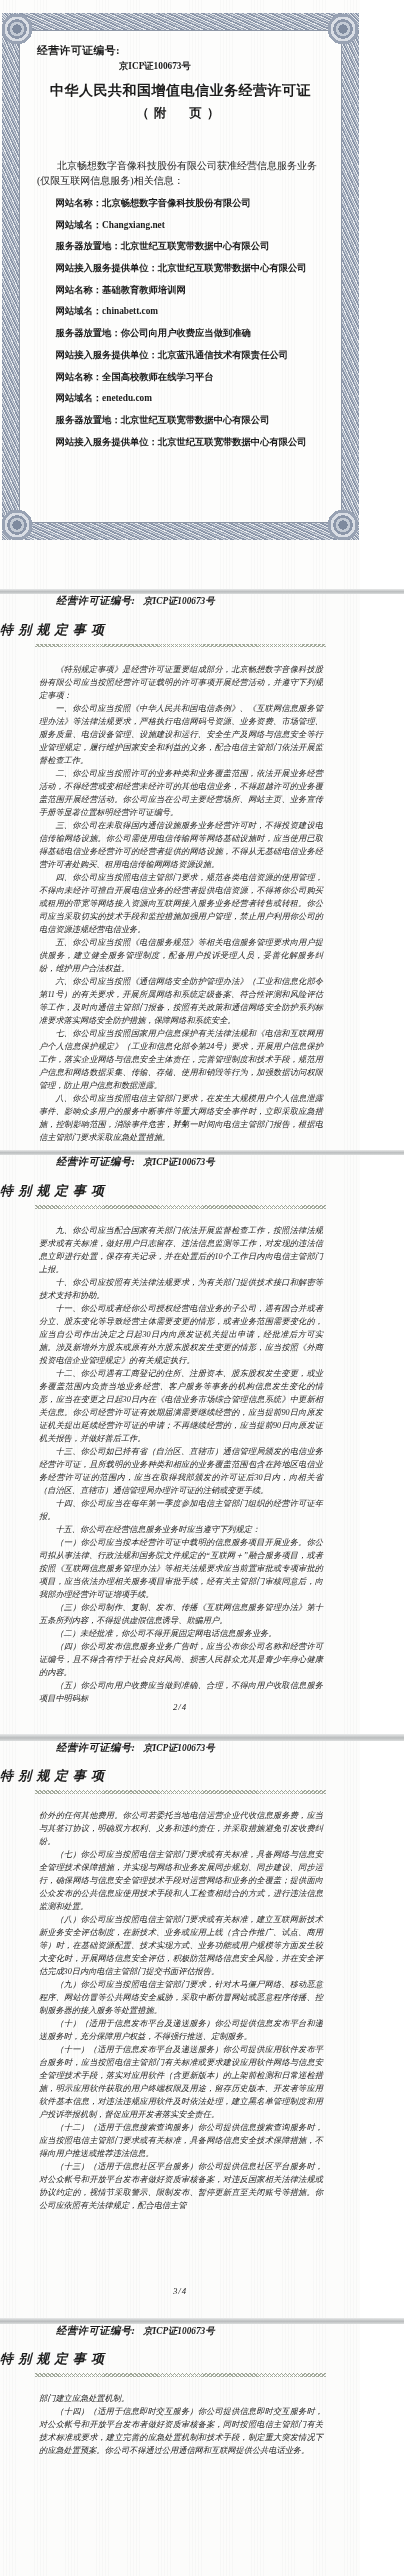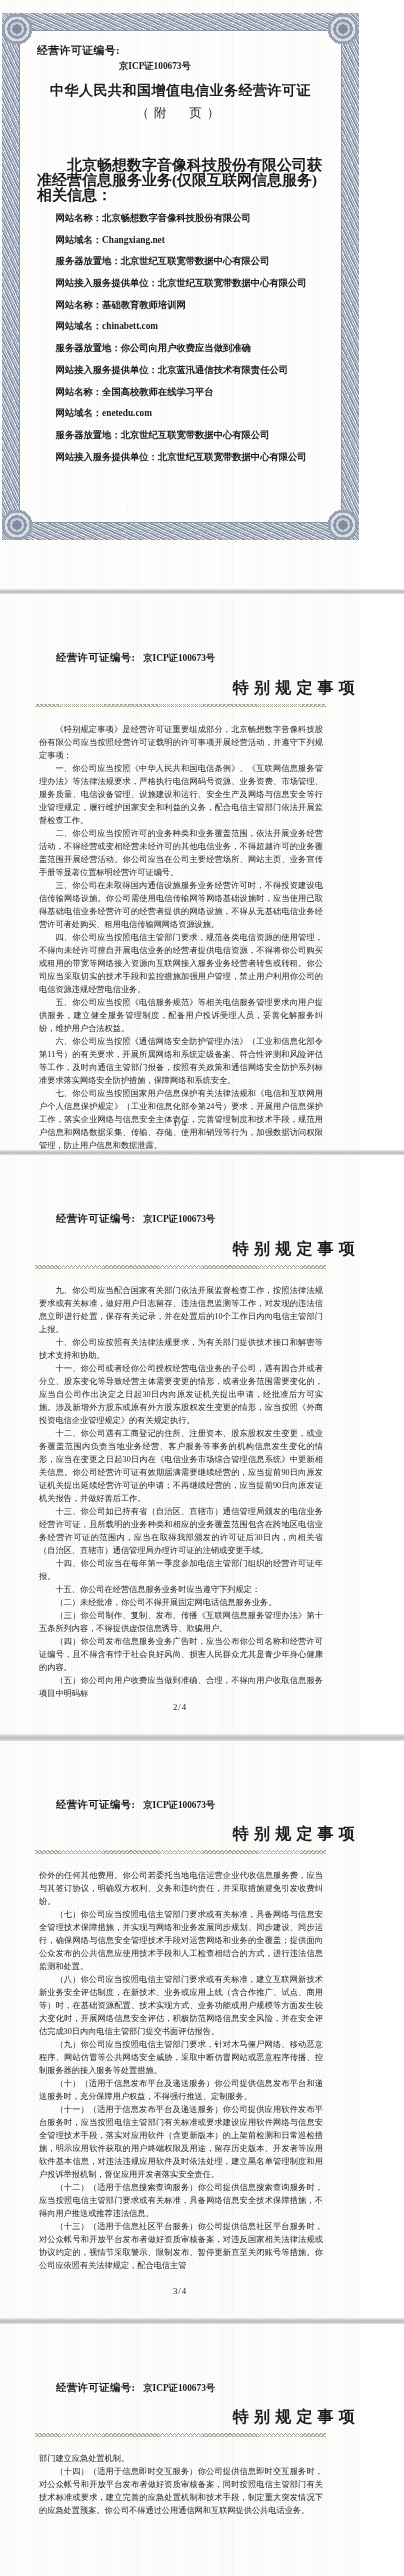--- a/index.html
+++ b/index.html
@@ -35,35 +35,35 @@
   .corner.tr{top:-17.5px;right:-17.5px;}
   .corner.bl{bottom:-17.5px;left:-17.5px;}
   .corner.br{bottom:-17.5px;right:-17.5px;}
   .cert-inner{
     position:absolute;inset:0;box-sizing:border-box;
     border:0.5px solid #8e97a6;padding:12.4px 16.5px 0 17.5px;
   }
   .cert-no-label{font-size:10.8px;font-weight:700;letter-spacing:0.5px;}
   .cert-no-value{margin:2.1px 0 0 82px;font-size:9.3px;font-weight:600;}
   .cert-title{margin:9.3px 0 0;text-align:center;font-size:14px;font-weight:700;letter-spacing:0.5px;}
-  .cert-sub{margin:5.2px 0 0;text-align:center;font-size:12.4px;font-weight:400;letter-spacing:5.2px;}
+  .cert-sub{margin:5.2px 0 0;text-align:center;font-size:12.4px;font-weight:700;letter-spacing:5.2px;}
   .cert-body{margin-top:36px;}
-  .cert-intro{font-size:15px;font-weight:700;line-height:15px;text-indent:2em;margin:0 0 3.1px;}
+  .cert-intro{font-size:10px;font-weight:400;line-height:15px;text-indent:2em;margin:0 0 3.1px;}
   .cert-entries p{font-size:9.3px;font-weight:700;line-height:14px;text-indent:2em;margin:7.7px 0;}
 
   
-  .page.rules{padding-top:57px;}
+  .page.rules{font-style:italic;}
   .page.p2{height:556px;}
   .page.p3{height:579px;}
   .page.p4{height:577px;}
   .page.p5{height:550px;}
   .hdr{padding-left:56px;font-size:10.3px;white-space:nowrap;}
   .hdr .lbl{font-weight:700;letter-spacing:0.5px;}
   .hdr .num{font-size:9.3px;font-weight:600;margin-left:5.2px;}
-  .rules-title{margin:12.4px 0 5.2px;text-align:right;font-size:16px;font-weight:700;letter-spacing:5.2px;}
+  .rules-title{margin:12.4px 0 5.2px;text-align:left;font-size:13px;font-weight:700;letter-spacing:5.2px;}
   .wave{
     width:291px;height:3.6px;margin:0 auto;
     background:
       repeating-linear-gradient(45deg,rgba(152,160,144,0.85) 0 0.9px,transparent 0.9px 2.8px),
       repeating-linear-gradient(-45deg,rgba(152,160,144,0.85) 0 0.9px,transparent 0.9px 2.8px);
   }
   .body{margin:15.5px 37px 0 39px;font-size:8.2px;line-height:13px;text-align:justify;color:#222;}
   .body p{margin:0;text-indent:2em;}
   .body p.cont{text-indent:0;}
   .page-num{position:absolute;left:0;right:0;bottom:22px;text-align:center;font-size:8.8px;letter-spacing:1px;color:#222;}
@@ -138,22 +138,23 @@
     <h2 class="rules-title">特别规定事项</h2>
     <div class="wave"></div>
     <div class="body">
         <p>九、你公司应当配合国家有关部门依法开展监督检查工作，按照法律法规要求或有关标准，做好用户日志留存、违法信息监测等工作，对发现的违法信息立即进行处置，保存有关记录，并在处置后的10个工作日内向电信主管部门上报。</p>
         <p>十、你公司应按照有关法律法规要求，为有关部门提供技术接口和解密等技术支持和协助。</p>
         <p>十一、你公司或者经你公司授权经营电信业务的子公司，遇有因合并或者分立、股东变化等导致经营主体需要变更的情形，或者业务范围需要变化的，应当自公司作出决定之日起30日内向原发证机关提出申请，经批准后方可实施。涉及新增外方股东或原有外方股东股权发生变更的情形，应当按照《外商投资电信企业管理规定》的有关规定执行。</p>
         <p>十二、你公司遇有工商登记的住所、注册资本、股东股权发生变更，或业务覆盖范围内负责当地业务经营、客户服务等事务的机构信息发生变化的情形，应当在变更之日起30日内在《电信业务市场综合管理信息系统》中更新相关信息。你公司经营许可证有效期届满需要继续经营的，应当提前90日向原发证机关提出延续经营许可证的申请；不再继续经营的，应当提前90日向原发证机关报告，并做好善后工作。</p>
         <p>十三、你公司如已持有省（自治区、直辖市）通信管理局颁发的电信业务经营许可证，且所载明的业务种类和相应的业务覆盖范围包含在跨地区电信业务经营许可证的范围内，应当在取得我部颁发的许可证后30日内，向相关省（自治区、直辖市）通信管理局办理许可证的注销或变更手续。</p>
         <p>十四、你公司应当在每年第一季度参加电信主管部门组织的经营许可证年报。</p>
         <p>十五、你公司在经营信息服务业务时应当遵守下列规定：</p>
+        <p>（一）你公司应当按本经营许可证中载明的信息服务项目开展业务。你公司拟从事法律、行政法规和国务院文件规定的“互联网＋”融合服务项目，或者按照《互联网信息服务管理办法》等相关法规要求应当前置审批或专项审批的项目，应当依法办理相关服务项目审批手续，经有关主管部门审核同意后，向我部办理经营许可证增项手续。</p>
+        <p>（三）你公司制作、复制、发布、传播《互联网信息服务管理办法》第十五条所列内容，不得提供虚假信息诱导、欺骗用户。</p>
         <p>（二）未经批准，你公司不得开展固定网电话信息服务业务。</p>
-        <p>（三）你公司制作、复制、发布、传播《互联网信息服务管理办法》第十五条所列内容，不得提供虚假信息诱导、欺骗用户。</p>
         <p>（四）你公司发布信息服务业务广告时，应当公布你公司名称和经营许可证编号，且不得含有悖于社会良好风尚、损害人民群众尤其是青少年身心健康的内容。</p>
         <p>（五）你公司向用户收费应当做到准确、合理，不得向用户收取信息服务项目中明码标</p>
       </div>
     <div class="page-num">2/4</div>
   </section>
 
   <div class="sep thick"></div>
 
   <section class="page rules p4">
     <div class="hdr">

